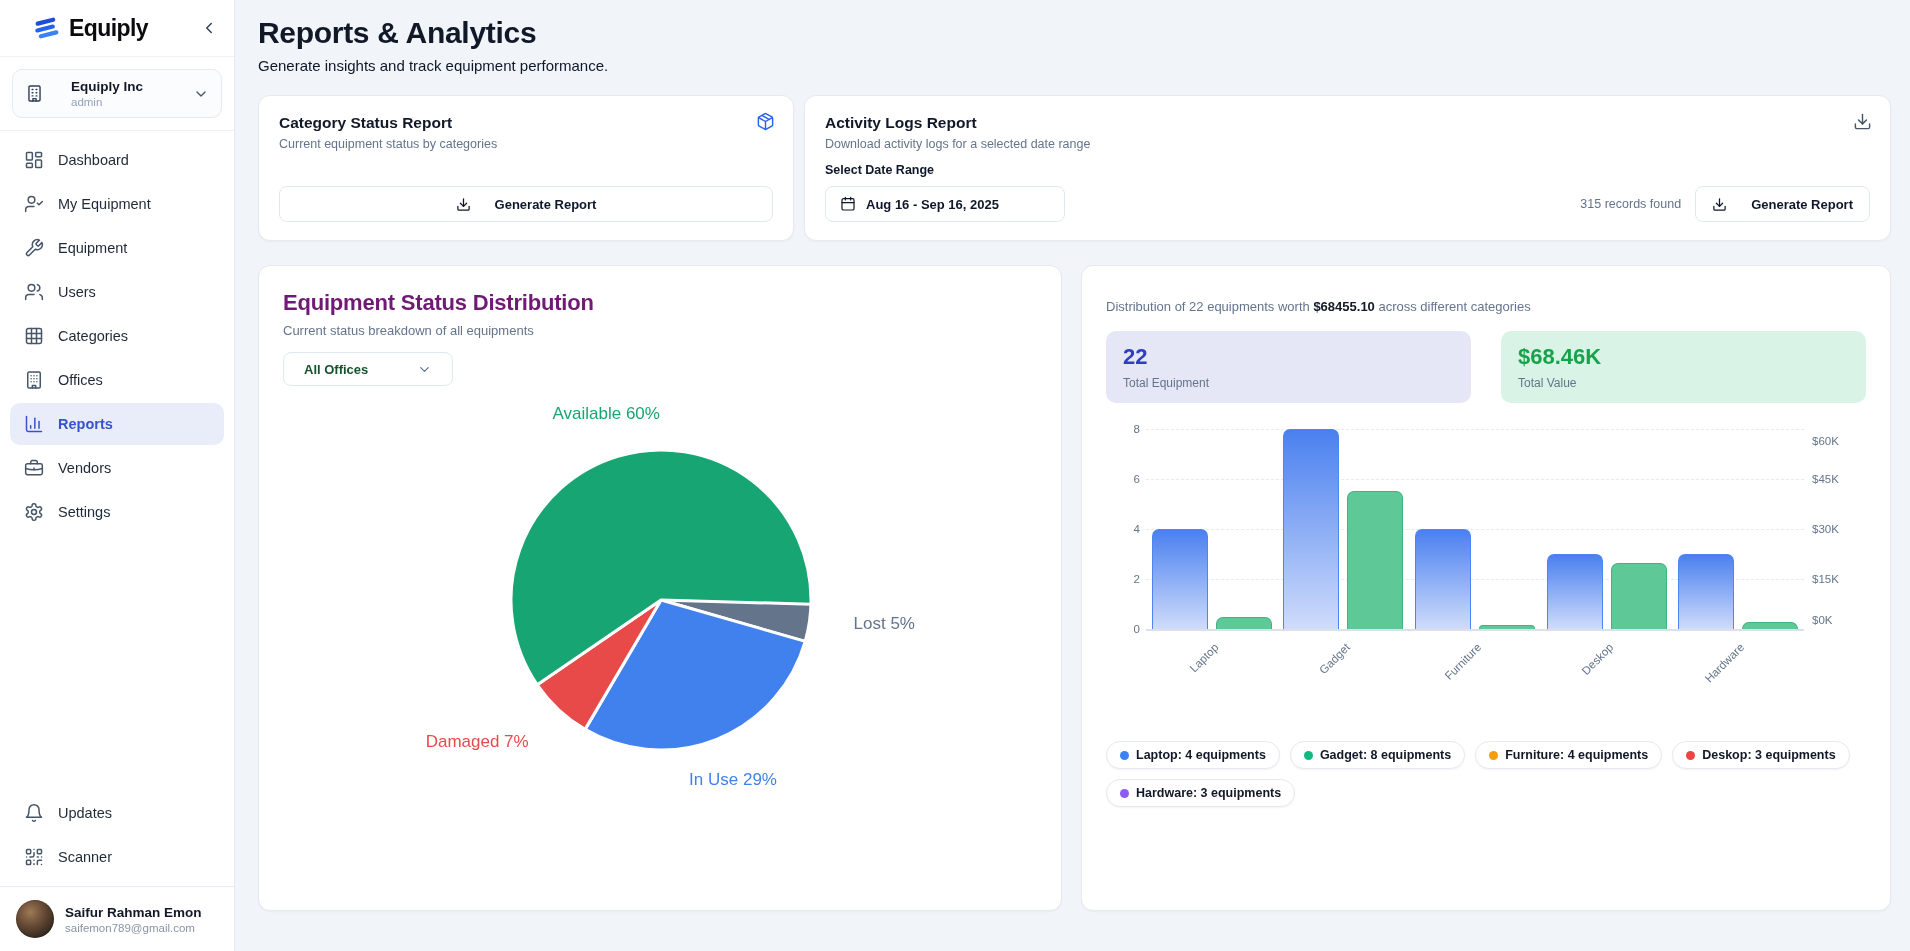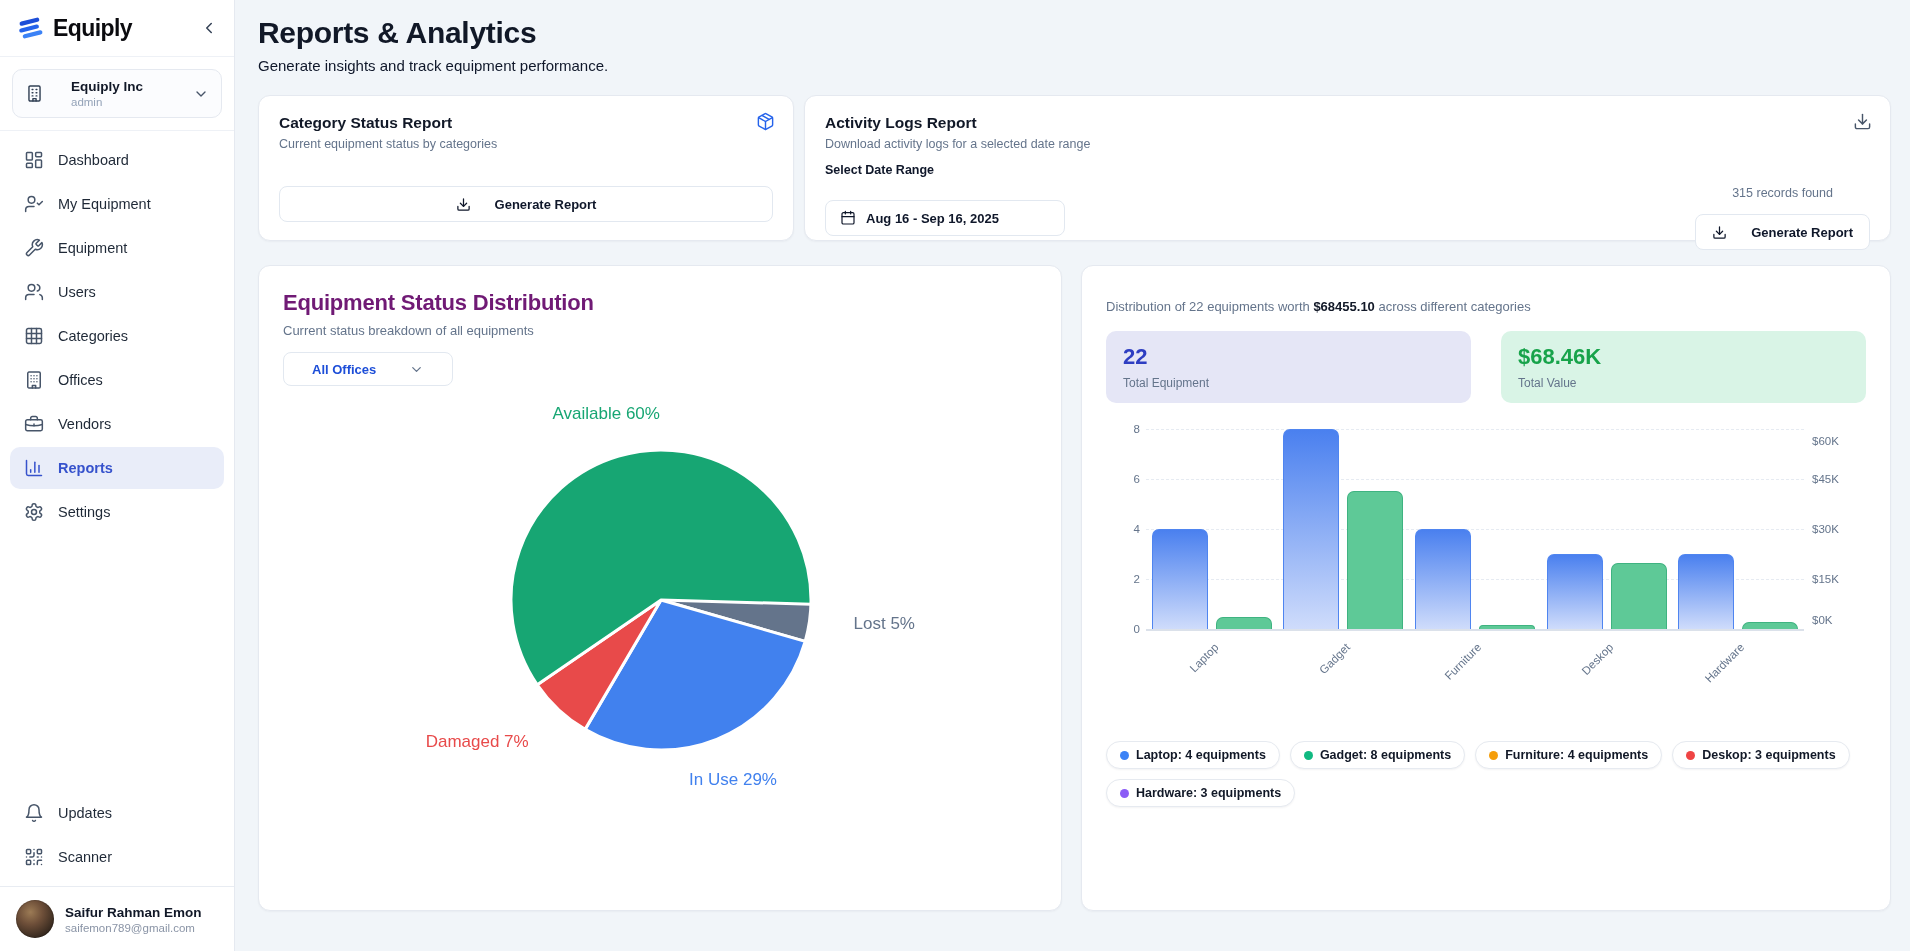--- a/index.html
+++ b/index.html
@@ -3,21 +3,21 @@
 <meta charset="utf-8">
 <style>
   * { margin:0; padding:0; box-sizing:border-box; }
   html,body { width:1910px; height:951px; overflow:hidden; background:#f1f5f9;
               font-family:"Liberation Sans", sans-serif; color:#0f172a; }
   svg { display:block; }
 
   
   .sidebar { position:fixed; left:0; top:0; width:235px; height:951px; background:#fff;
              border-right:1px solid #e5e9f0; display:flex; flex-direction:column; z-index:5; }
-  .logo-row { height:56px; display:flex; align-items:center; padding:0 14px 0 16px; position:relative; }
+  .logo-row { height:56px; display:flex; align-items:center; padding:0 14px 0 32px; position:relative; }
   .logo-wrap { display:flex; align-items:center; gap:7px; }
   .logo-text { font-size:23px; font-weight:800; letter-spacing:-0.6px; color:#0b0b0f; }
   .collapse-btn { position:absolute; right:12px; top:15px; width:26px; height:26px; border:none; background:transparent;
                   color:#334155; cursor:pointer; display:flex; align-items:center; justify-content:center; }
   .logo-divider { border-bottom:1px solid #eef1f6; }
   .org-card { margin:12px 12px 10px 12px; border:1px solid #e5e9f0; background:#fbfcfe; border-radius:10px;
               padding:9px 12px; display:flex; align-items:center; gap:27px; cursor:pointer; }
   .org-ic { color:#334155; }
   .org-meta { flex:1; min-width:0; }
   .org-name { font-size:13.5px; font-weight:700; color:#111827; }
@@ -57,31 +57,31 @@
   .rc-sub { font-size:12.5px; color:#64748b; margin-top:5px; }
   .rc-corner { position:absolute; right:18px; top:16px; }
   .rc-corner.blue { color:#2563eb; } .rc-corner.gray { color:#475569; }
   .btn-outline { display:flex; align-items:center; justify-content:center; gap:24px; height:36px;
                  background:#fff; border:1px solid #e2e8f0; border-radius:8px; font-size:13px; font-weight:600;
                  color:#0f172a; cursor:pointer; font-family:inherit; }
   .rc-cat .btn-outline { margin-top:auto; width:100%; }
   .dr-label { font-size:12.5px; font-weight:700; margin-top:12px; color:#0f172a; }
   .act-row { margin-top:9px; display:flex; align-items:center; justify-content:space-between; }
   .date-btn { width:240px; justify-content:flex-start; padding:0 14px; gap:10px; }
-  .act-right { display:flex; align-items:center; gap:14px;flex-direction:column; }
+  .act-right { display:flex; align-items:center; gap:14px; }
   .records { font-size:12.5px; color:#64748b; }
   .gen-btn2 { padding:0 16px; }
 
   .row2 { display:flex; gap:19px; margin-top:24px; }
   .pie-card { width:804px; height:646px; padding:24px; }
   .pc-title { font-size:22px; font-weight:800; color:#701a75; letter-spacing:-0.2px; }
   .pc-sub { font-size:13px; color:#64748b; margin-top:7px; }
   .office-select { margin-top:14px; width:170px; height:34px; border:1px solid #e2e8f0; border-radius:8px;
                    background:#fff; display:flex; align-items:center; justify-content:space-between;
-                   padding:0 28px; font-size:13px; font-weight:600; color:#1d4ed8; cursor:pointer; }
+                   padding:0 20px; font-size:13px; font-weight:600; color:#14532d; cursor:pointer; }
   .office-select .chev { color:#64748b; }
 
   .cat-card { width:810px; height:646px; padding:22px 24px; }
   .cc-head { display:flex; align-items:center; justify-content:space-between; }
   .cc-title-wrap { display:flex; align-items:center; gap:10px; }
   .cc-title { font-size:23px; font-weight:800; color:#111827; letter-spacing:-0.2px; }
   .cc-title-ic { color:#2563eb; }
   .cc-head-right { display:flex; align-items:center; gap:9px; }
   .trend-ic { color:#16a34a; }
   .badge { background:#f8fafc; border:1px solid #edf1f5; box-shadow:0 1px 2px rgba(16,24,40,.06);
@@ -222,41 +222,41 @@
     </li>
     <li class="nav-item">
       <span class="nv-ic">
         <svg width="20" height="20" viewBox="0 0 24 24" fill="none" stroke="currentColor" stroke-width="1.8" stroke-linecap="round" stroke-linejoin="round">
             <rect x="4.5" y="2.5" width="15" height="19" rx="1.5"></rect>
             <path d="M8.5 7h.01M12 7h.01M15.5 7h.01M8.5 10.5h.01M12 10.5h.01M15.5 10.5h.01M8.5 14h.01M12 14h.01M15.5 14h.01M10 21.5v-3h4v3"></path>
           </svg>
       </span>
         <span class="lbl">Offices</span>
     </li>
+    <li class="nav-item active">
+      <span class="nv-ic">
+        <svg width="20" height="20" viewBox="0 0 24 24" fill="none" stroke="currentColor" stroke-width="1.8" stroke-linecap="round" stroke-linejoin="round">
+            <path d="M3 3v16a2 2 0 0 0 2 2h16"></path>
+            <path d="M18 17V9"></path>
+            <path d="M13 17V5"></path>
+            <path d="M8 17v-3"></path>
+          </svg>
+      </span>
+        <span class="lbl">Reports</span>
+    </li>
     <li class="nav-item">
       <span class="nv-ic">
         <svg width="20" height="20" viewBox="0 0 24 24" fill="none" stroke="currentColor" stroke-width="1.8" stroke-linecap="round" stroke-linejoin="round">
             <rect x="2" y="7" width="20" height="13" rx="2"></rect>
             <path d="M16 7V5a2 2 0 0 0-2-2h-4a2 2 0 0 0-2 2v2"></path>
             <path d="M2 12.5c6.5 2.2 13.5 2.2 20 0"></path>
             <path d="M12 12v2"></path>
           </svg>
       </span>
         <span class="lbl">Vendors</span>
-    </li>
-    <li class="nav-item active">
-      <span class="nv-ic">
-        <svg width="20" height="20" viewBox="0 0 24 24" fill="none" stroke="currentColor" stroke-width="1.8" stroke-linecap="round" stroke-linejoin="round">
-            <path d="M3 3v16a2 2 0 0 0 2 2h16"></path>
-            <path d="M18 17V9"></path>
-            <path d="M13 17V5"></path>
-            <path d="M8 17v-3"></path>
-          </svg>
-      </span>
-        <span class="lbl">Reports</span>
     </li>
     <li class="nav-item">
       <span class="nv-ic">
         <svg width="20" height="20" viewBox="0 0 24 24" fill="none" stroke="currentColor" stroke-width="1.8" stroke-linecap="round" stroke-linejoin="round">
             <path d="M12.22 2h-.44a2 2 0 0 0-2 2v.18a2 2 0 0 1-1 1.73l-.43.25a2 2 0 0 1-2 0l-.15-.08a2 2 0 0 0-2.73.73l-.22.38a2 2 0 0 0 .73 2.73l.15.1a2 2 0 0 1 1 1.72v.51a2 2 0 0 1-1 1.74l-.15.09a2 2 0 0 0-.73 2.73l.22.38a2 2 0 0 0 2.73.73l.15-.08a2 2 0 0 1 2 0l.43.25a2 2 0 0 1 1 1.73V20a2 2 0 0 0 2 2h.44a2 2 0 0 0 2-2v-.18a2 2 0 0 1 1-1.73l.43-.25a2 2 0 0 1 2 0l.15.08a2 2 0 0 0 2.73-.73l.22-.39a2 2 0 0 0-.73-2.73l-.15-.08a2 2 0 0 1-1-1.74v-.5a2 2 0 0 1 1-1.74l.15-.09a2 2 0 0 0 .73-2.73l-.22-.38a2 2 0 0 0-2.73-.73l-.15.08a2 2 0 0 1-2 0l-.43-.25a2 2 0 0 1-1-1.73V4a2 2 0 0 0-2-2z"></path>
             <circle cx="12" cy="12" r="3"></circle>
           </svg>
       </span>
         <span class="lbl">Settings</span>
     </li>

